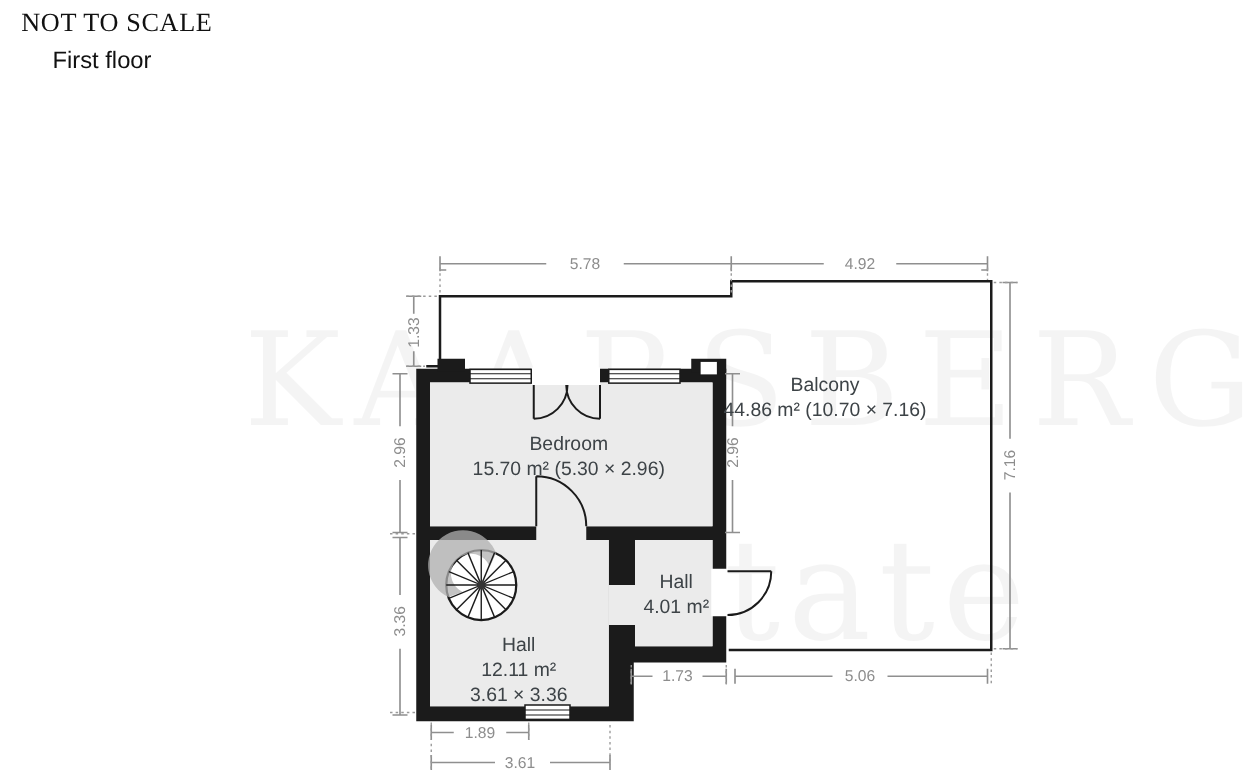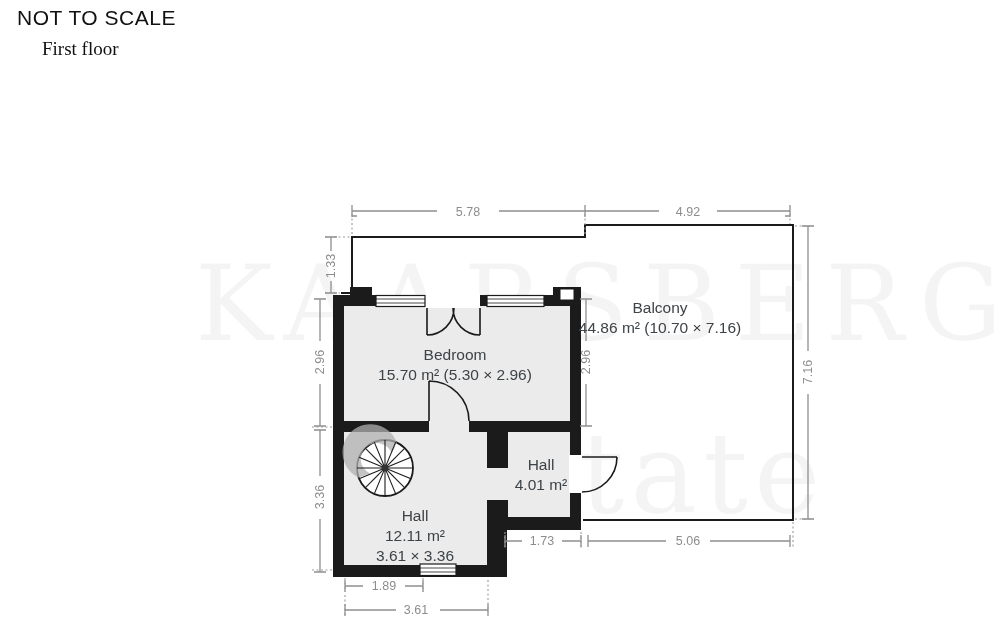--- a/index.html
+++ b/index.html
@@ -1,20 +1,20 @@
 <!DOCTYPE html>
 <html><head>
 <meta charset="utf-8">
 <style>
   html,body{margin:0;padding:0;background:#fff;}
   #canvas{position:relative;width:997px;height:624px;background:#ffffff;overflow:hidden;
           font-family:"Liberation Sans",sans-serif;}
-  .title{position:absolute;left:17px;top:6px;font-family:Liberation Sans, sans-serif;
+  .title{position:absolute;left:17px;top:6px;font-family:Liberation Serif, serif;
          font-size:21px;letter-spacing:0.5px;color:#111;}
-  .subtitle{position:absolute;left:42px;top:38px;font-family:Liberation Serif, serif;
+  .subtitle{position:absolute;left:42px;top:38px;font-family:Liberation Sans, sans-serif;
             font-size:19px;color:#111;}
   .wm{position:absolute;font-family:"DejaVu Serif",serif;color:rgba(0,0,0,0.045);
       white-space:nowrap;pointer-events:none;}
   .wm1{left:195px;top:243px;font-size:104px;letter-spacing:15px;}
   .wm2{left:428px;top:408px;font-size:112px;letter-spacing:6px;}
   svg{position:absolute;left:0;top:0;}
   text.room{font-family:"Liberation Sans",sans-serif;font-size:15.5px;font-weight:500;fill:#3d4347;}
   text.dim{font-family:"Liberation Sans",sans-serif;font-size:12.5px;fill:#8d8d8d;}
 </style>
 </head>

